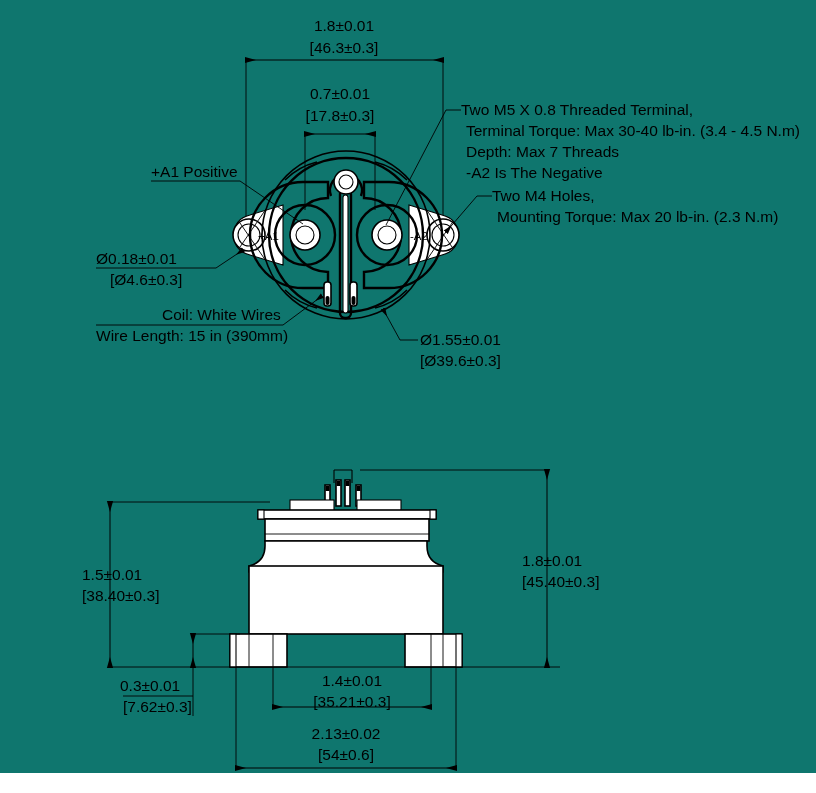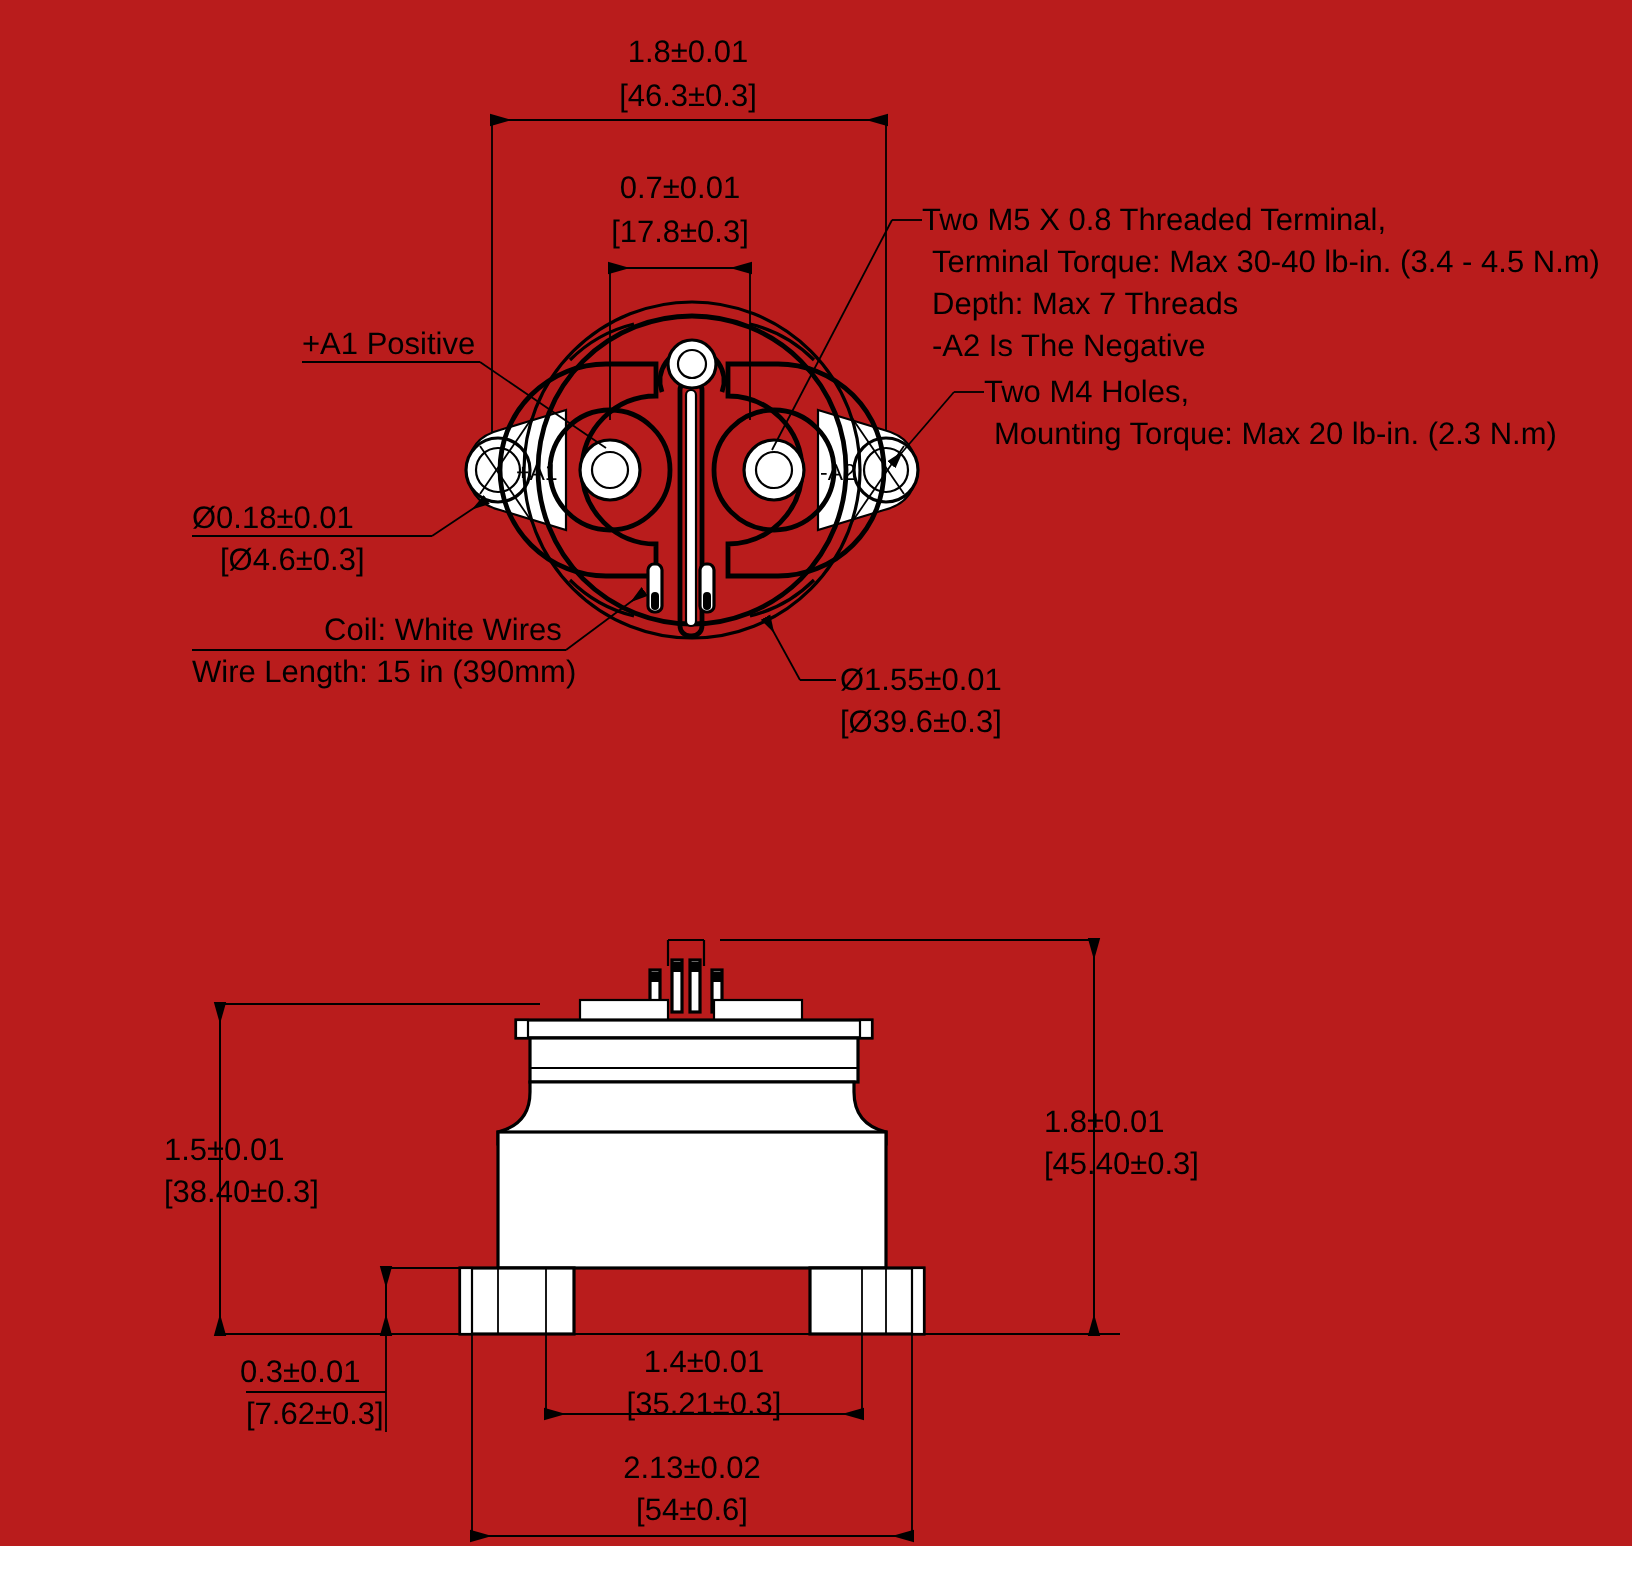--- a/index.html
+++ b/index.html
@@ -8,21 +8,21 @@
     background: #ffffff;
   }
   body {
     font-family: "Liberation Sans", sans-serif;
     color: #000000;
   }
   #sheet {
     position: relative;
     width: 816px;
     height: 773px;
-    background: #b91c1c;
+    background: #0f766e;
     overflow: hidden;
   }
   #drawing {
     position: absolute;
     left: 0;
     top: 0;
     width: 816px;
     height: 793px;
   }
   .dimtxt {

